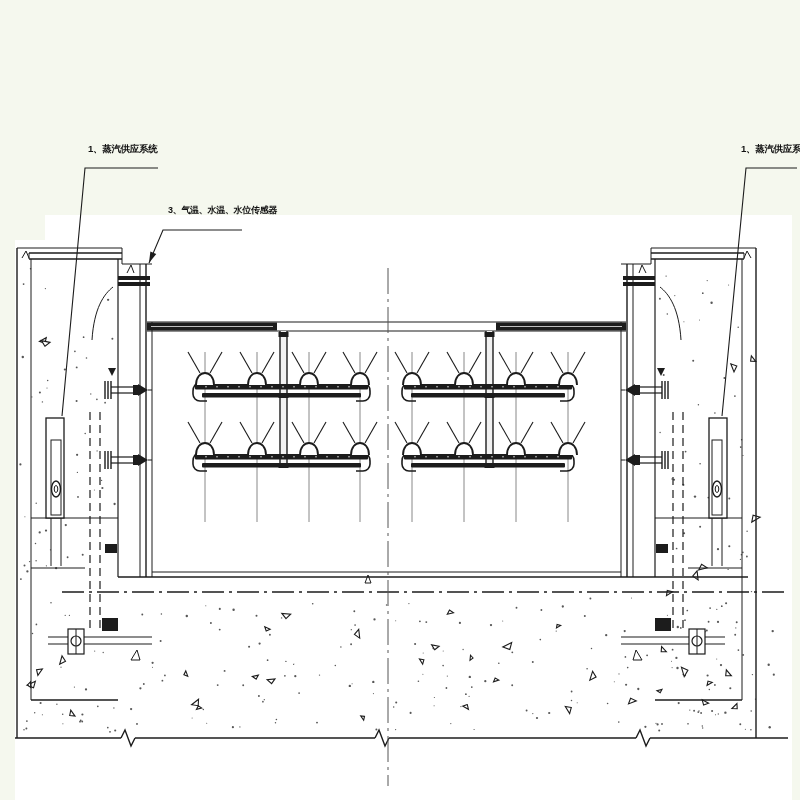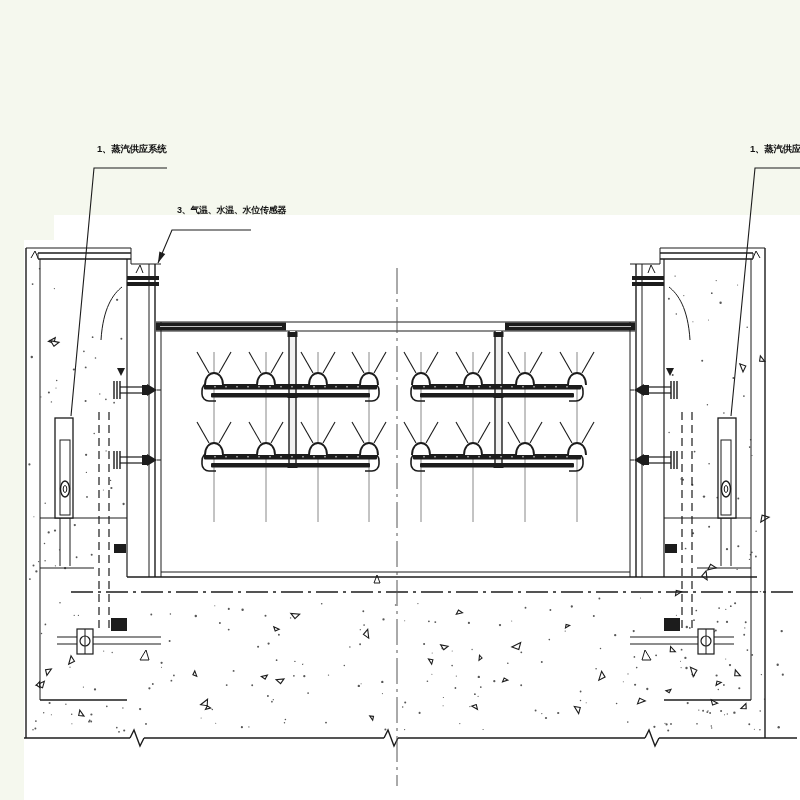--- a/index.html
+++ b/index.html
@@ -1,18 +1,18 @@
 <!DOCTYPE html>
 <html><head>
 <meta charset="utf-8">
 <style>
   html,body{margin:0;padding:0;}
   body{width:800px;height:800px;overflow:hidden;background:#f5f8ee;
        font-family:"Liberation Sans","DejaVu Sans",sans-serif;}
-  .page{position:relative;width:732px;height:800px;margin-left:9px;}
+  .page{position:relative;width:732px;height:800px;}
   svg{display:block;}
   .lbl{font-family:"Liberation Sans","DejaVu Sans",sans-serif;
        font-weight:700;font-size:9.5px;fill:#111111;letter-spacing:-0.3px;}
   .lbl-mid{font-size:9px;}
 </style>
 </head>
 <body>
 
 <div class="page">
   <svg id="scene" width="800" height="800" viewBox="0 0 800 800">

